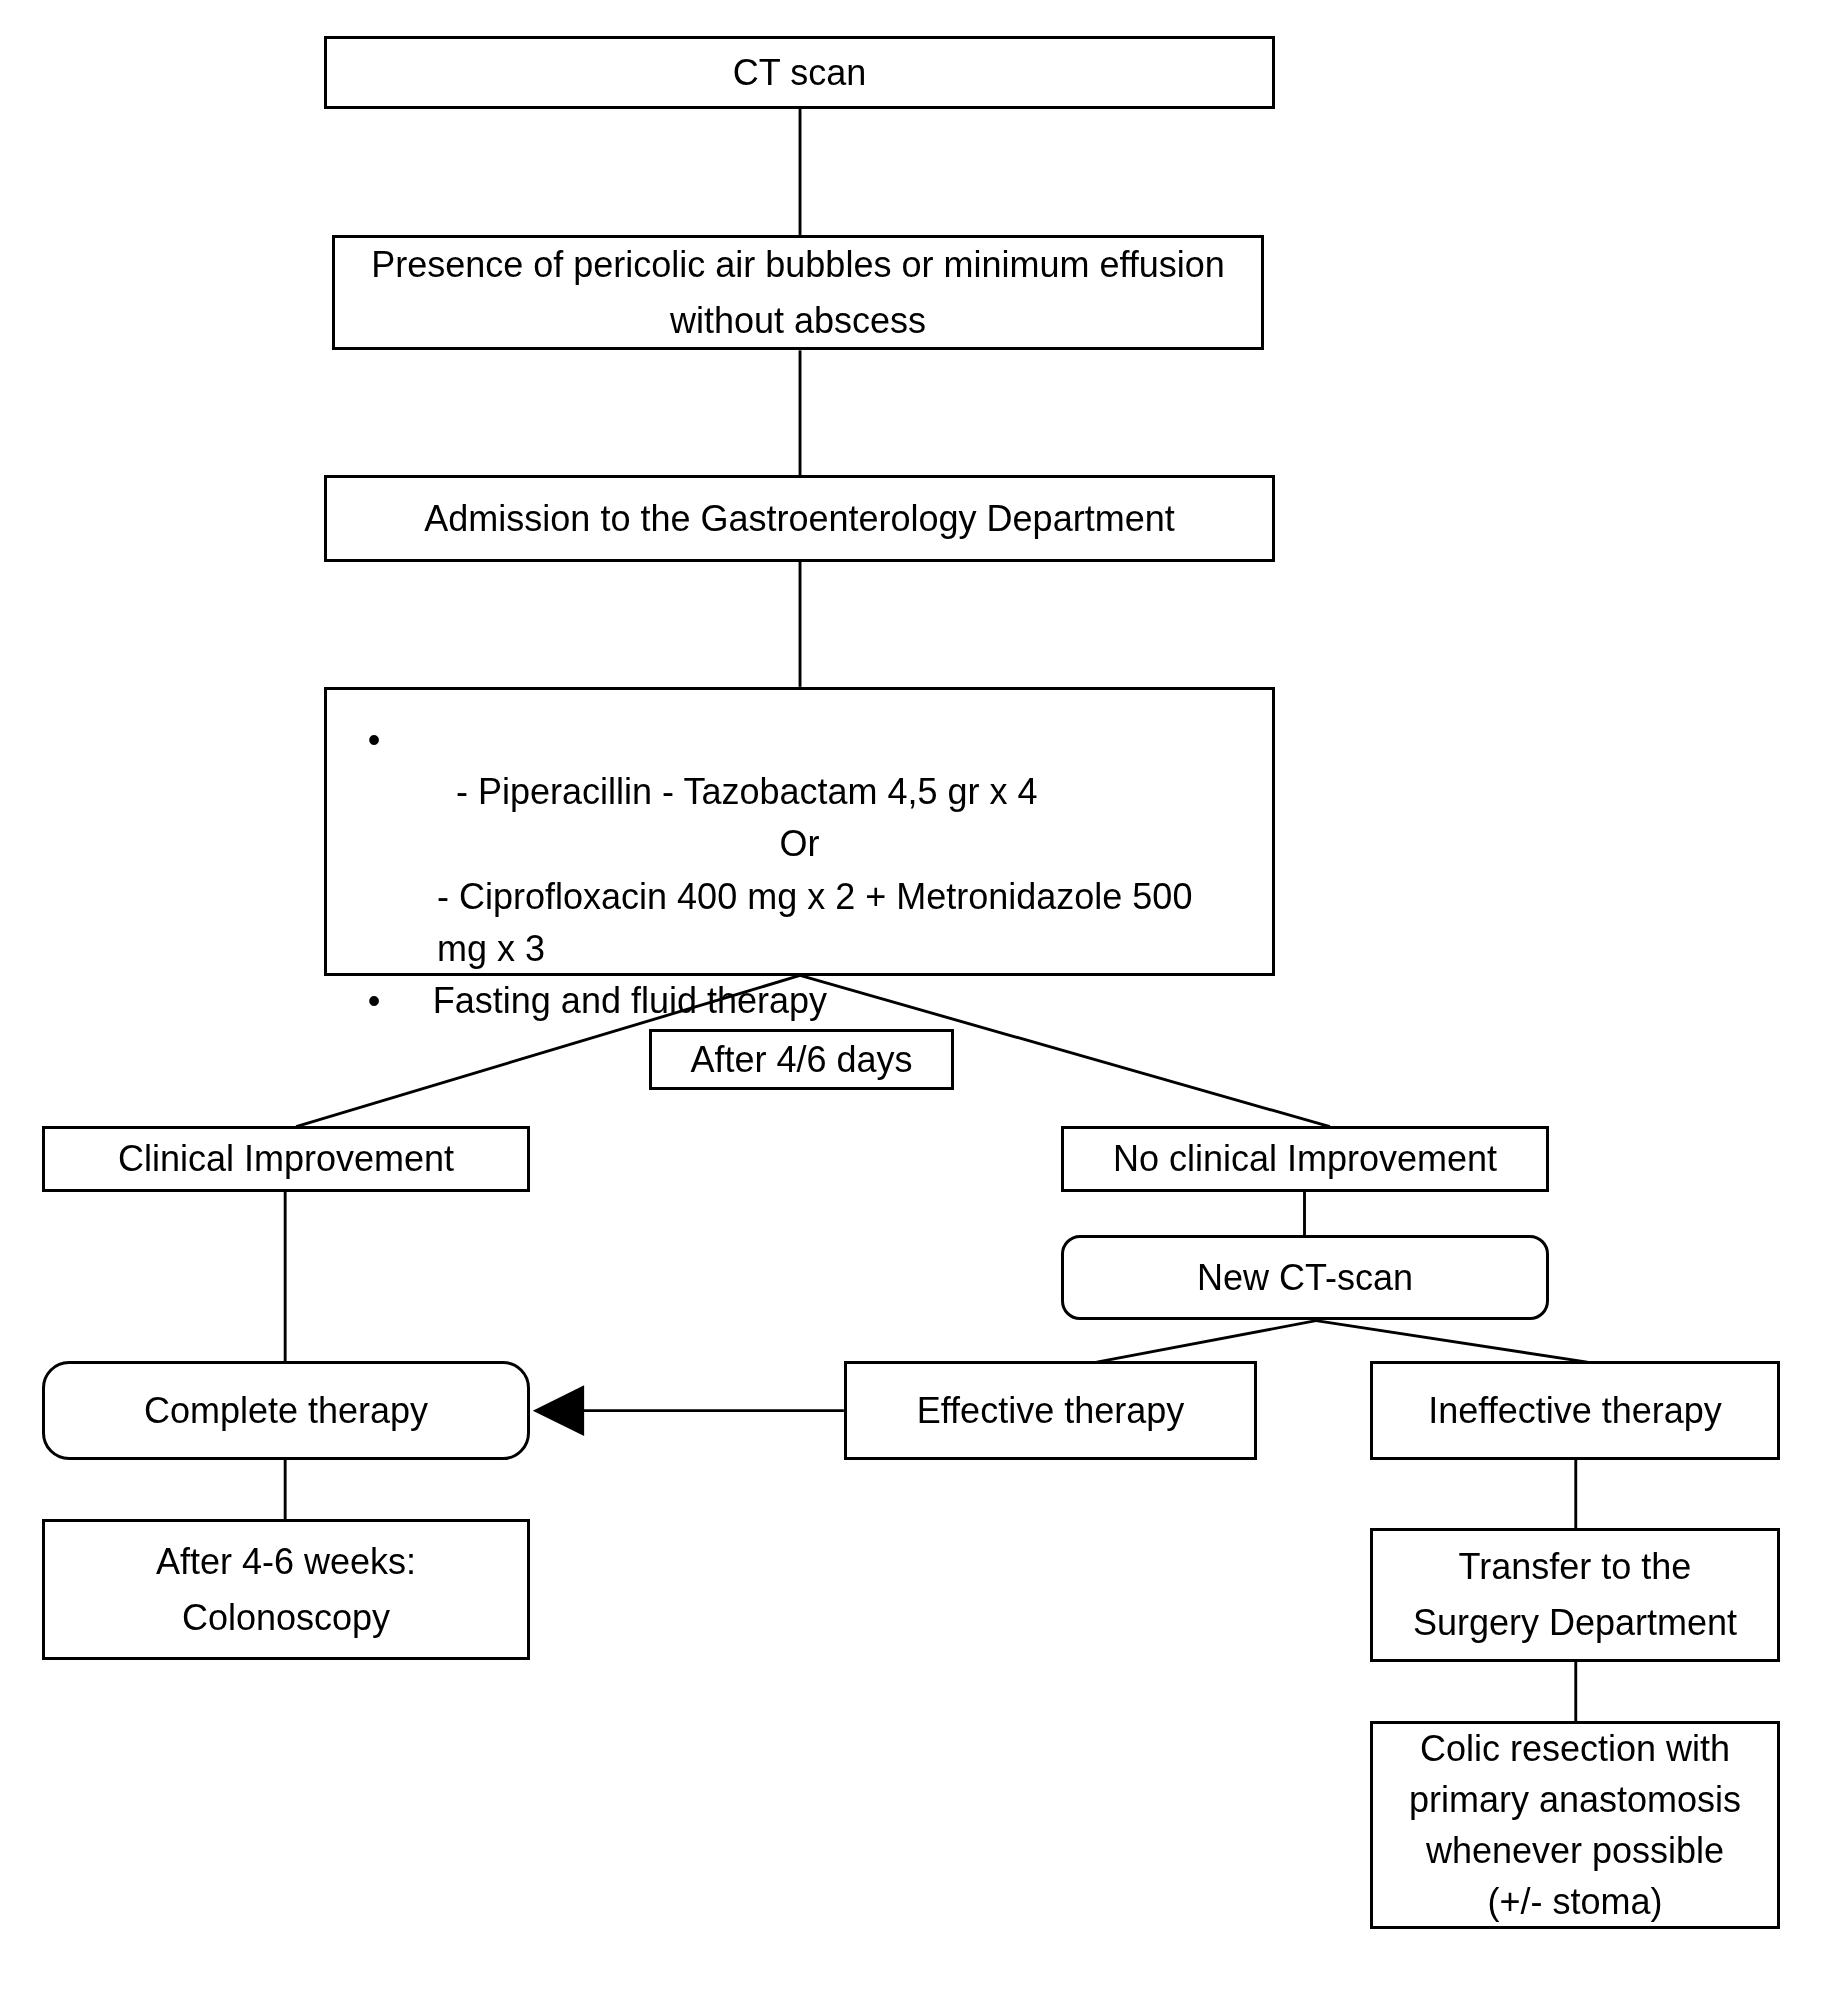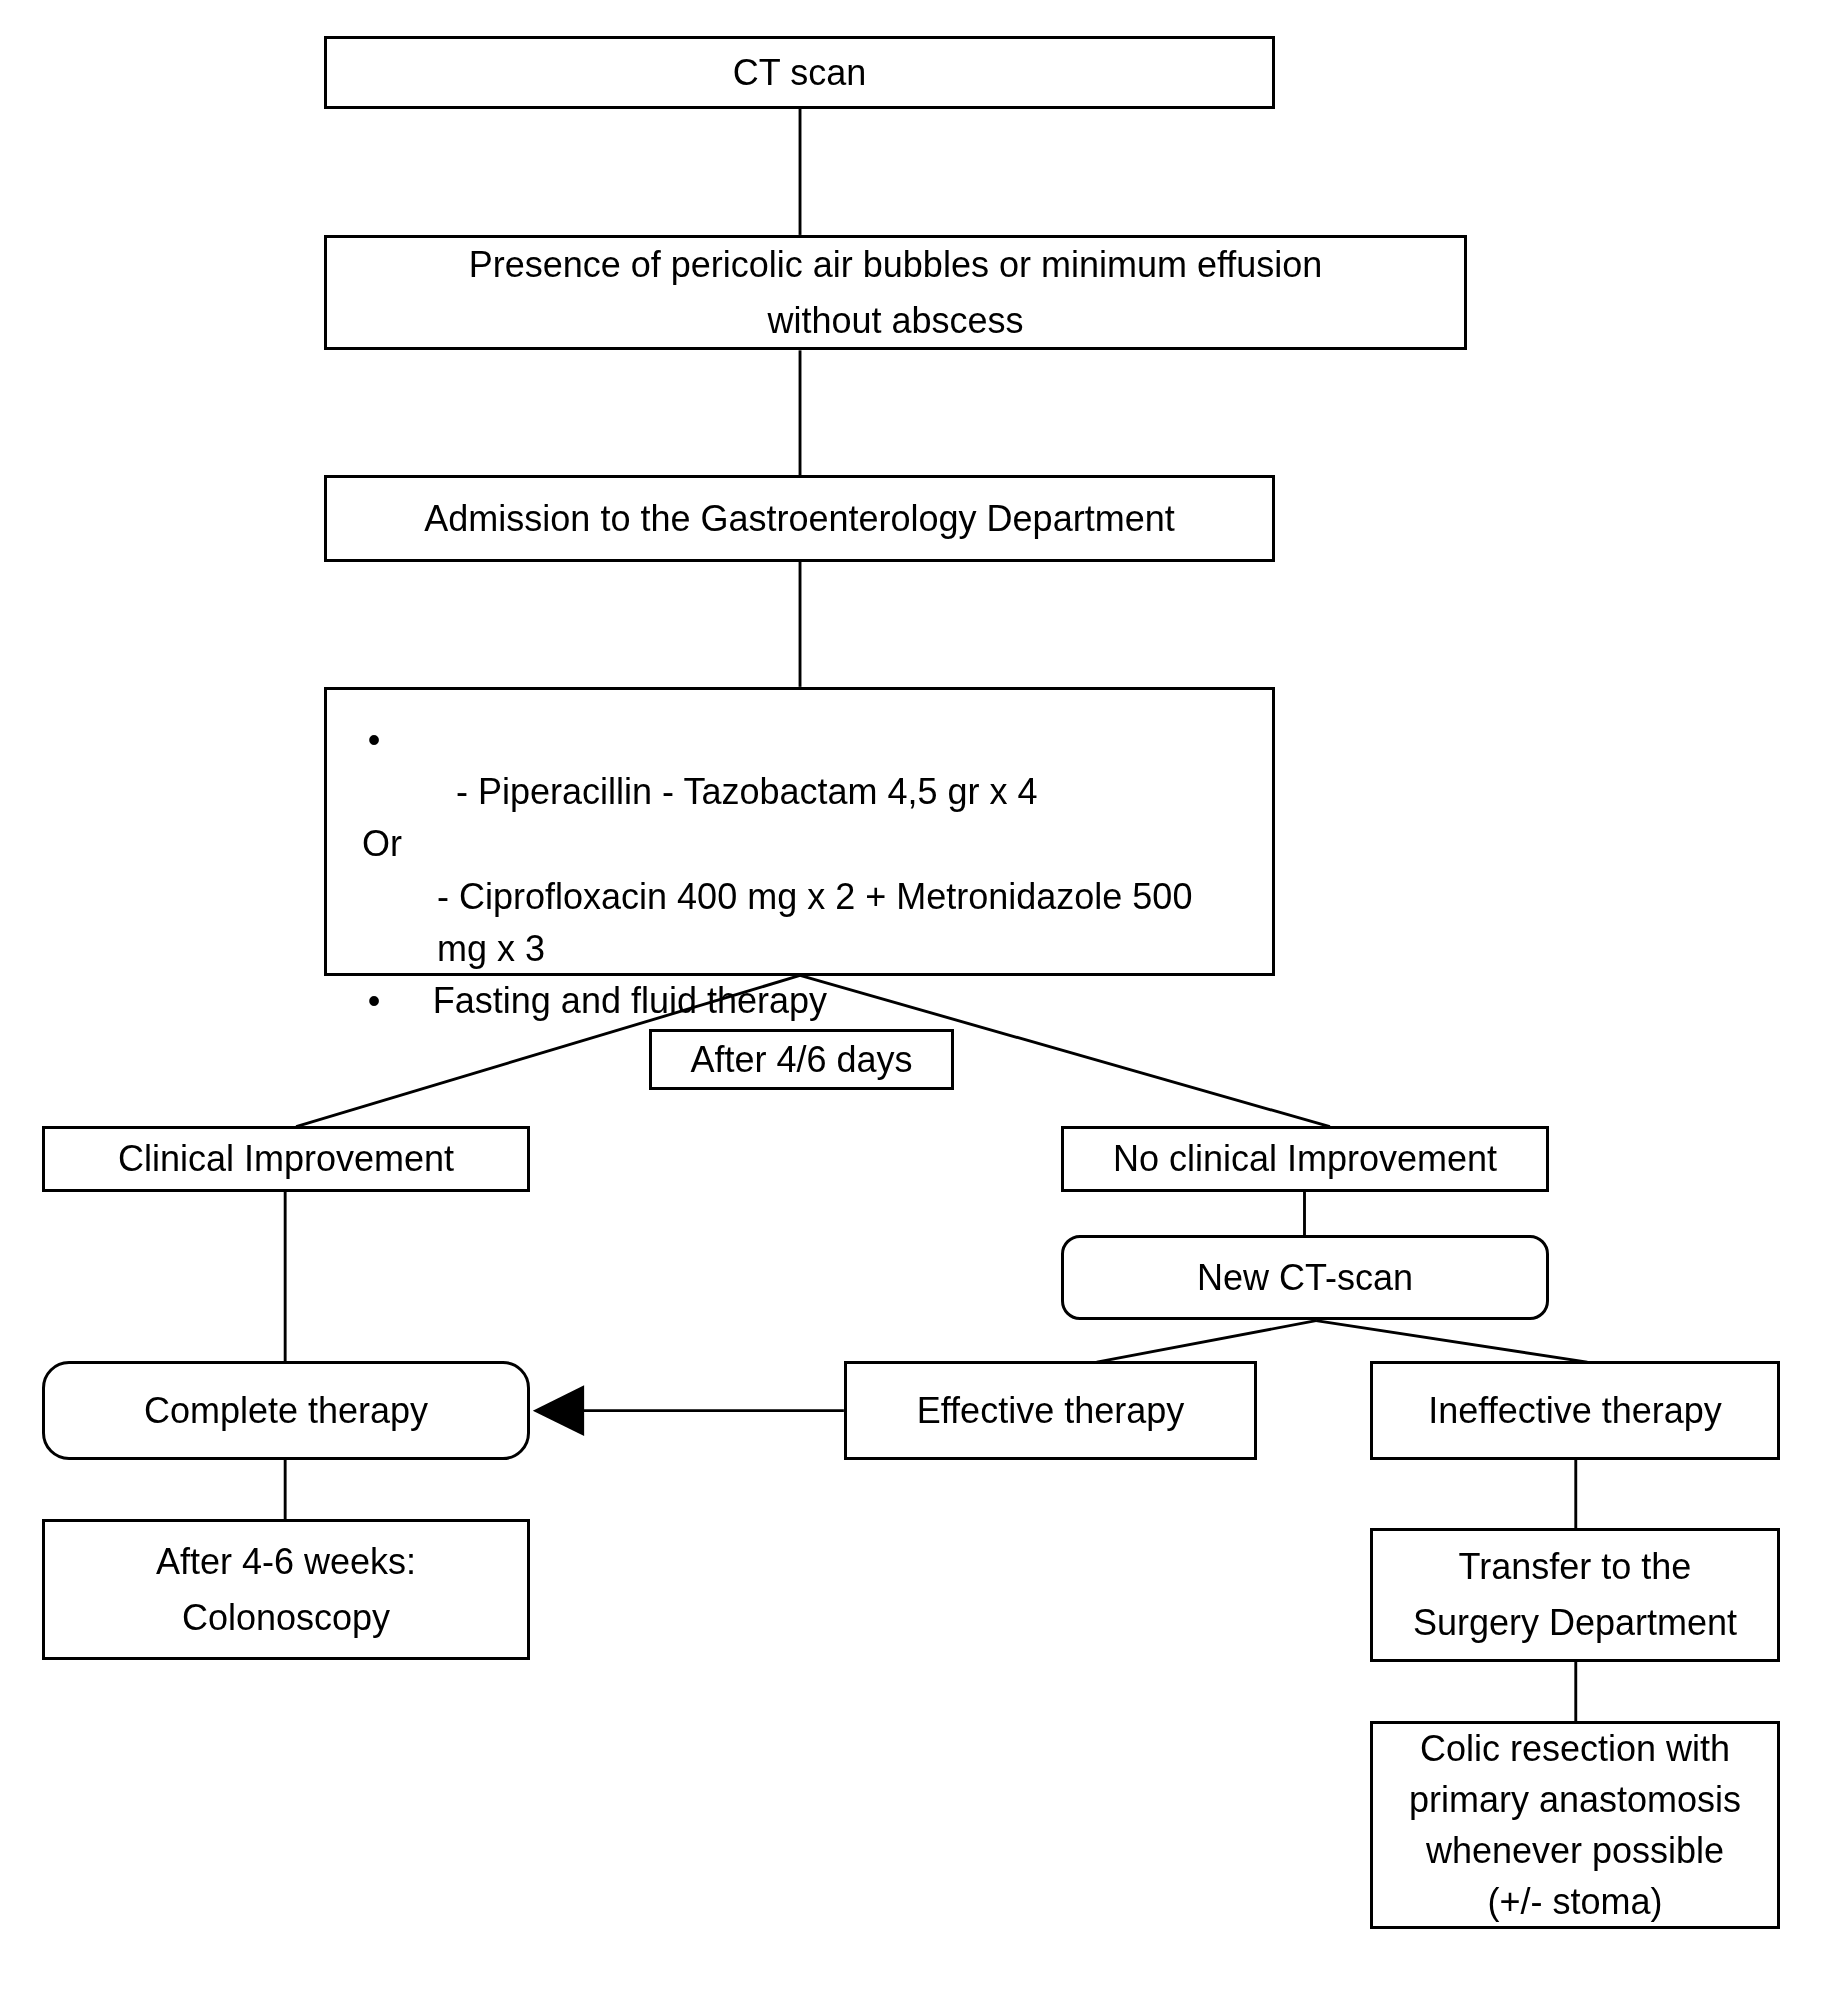--- a/index.html
+++ b/index.html
@@ -32,42 +32,42 @@
     align-items: center;
     justify-content: center;
     text-align: center;
     font-size: 36px;
     line-height: 1.55;
     white-space: pre-line;
     z-index: 1;
   }
   
   .n-ct          { left: 324px;  top: 36px;   width: 951px; height: 73px; }
-  .n-presence    { left: 324px;  top: 235px;  width: 1143px; height: 115px; }
+  .n-presence    { left: 332px;  top: 235px;  width: 932px; height: 115px; }
   .n-admission   { left: 324px;  top: 475px;  width: 951px; height: 87px; }
   .n-therapy     { left: 324px;  top: 687px; width: 951px; height: 289px;
                    flex-direction: column; align-items: stretch; justify-content: flex-start;
                    text-align: left; padding: 24px 35px 0 35px; line-height: 1.45; }
   .n-days        { left: 649px; top: 1029px; width: 305px;  height: 61px; }
   .n-clinical    { left: 42px;   top: 1126px; width: 488px;  height: 66px; }
   .n-noclinical  { left: 1061px; top: 1126px; width: 488px;  height: 66px; }
   .n-newct       { left: 1061px; top: 1235px; width: 488px;  height: 85px; border-radius: 19px; }
   .n-complete    { left: 42px;   top: 1361px; width: 488px;  height: 99px; border-radius: 27px; }
   .n-effective   { left: 844px; top: 1361px; width: 413px;  height: 99px; }
   .n-ineffective { left: 1370px; top: 1361px; width: 410px;  height: 99px; }
   .n-colonoscopy { left: 42px;   top: 1519px; width: 488px;  height: 141px; }
   .n-transfer    { left: 1370px; top: 1528px; width: 410px;  height: 134px; }
   .n-resection   { left: 1370px; top: 1721px; width: 410px;  height: 208px; line-height: 1.42; }
 
   
   .t-row   { display: flex; align-items: baseline; }
   .t-bullet { width: 65px; flex: 0 0 65px; padding-left: 5.8px; }
   .t-opt1  { margin-left: 94px; white-space: pre-line; }
   .t-opt2  { margin-left: 75px; white-space: pre-line; }
-  .t-or    { }
+  .t-or    { text-align: center; }
 </style>
 </head>
 <body>
 
 <div class="canvas">
 
   <svg class="connectors" viewBox="0 0 3186 3491">
     <g stroke="#000000" stroke-width="5" fill="none">
       <line x1="1386" y1="188" x2="1386" y2="407"></line>
       <line x1="1386" y1="607" x2="1386" y2="823"></line>

